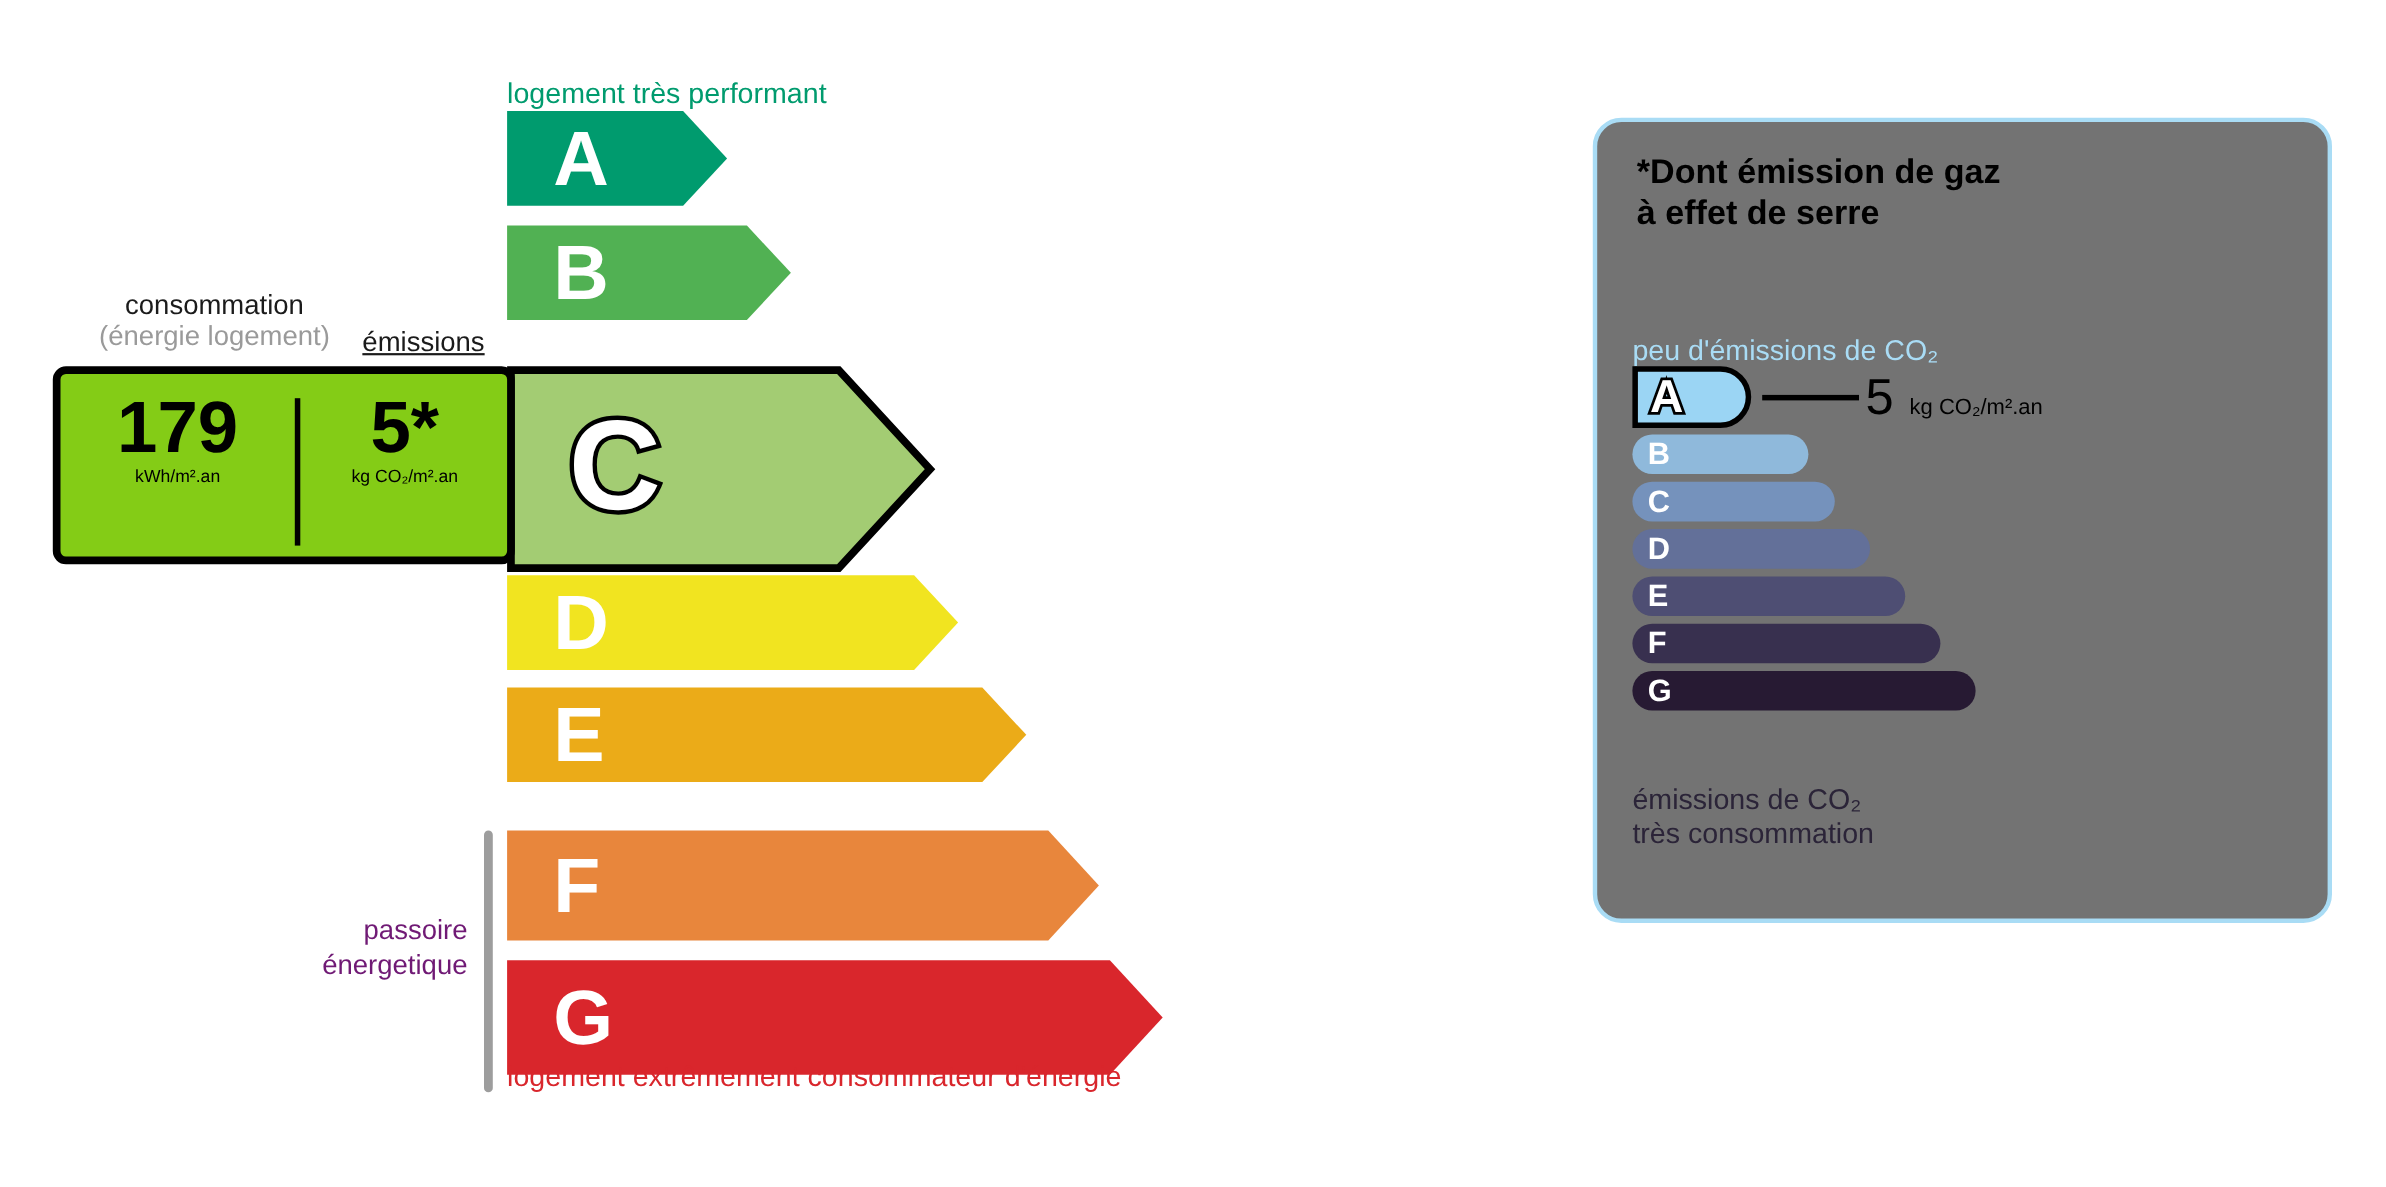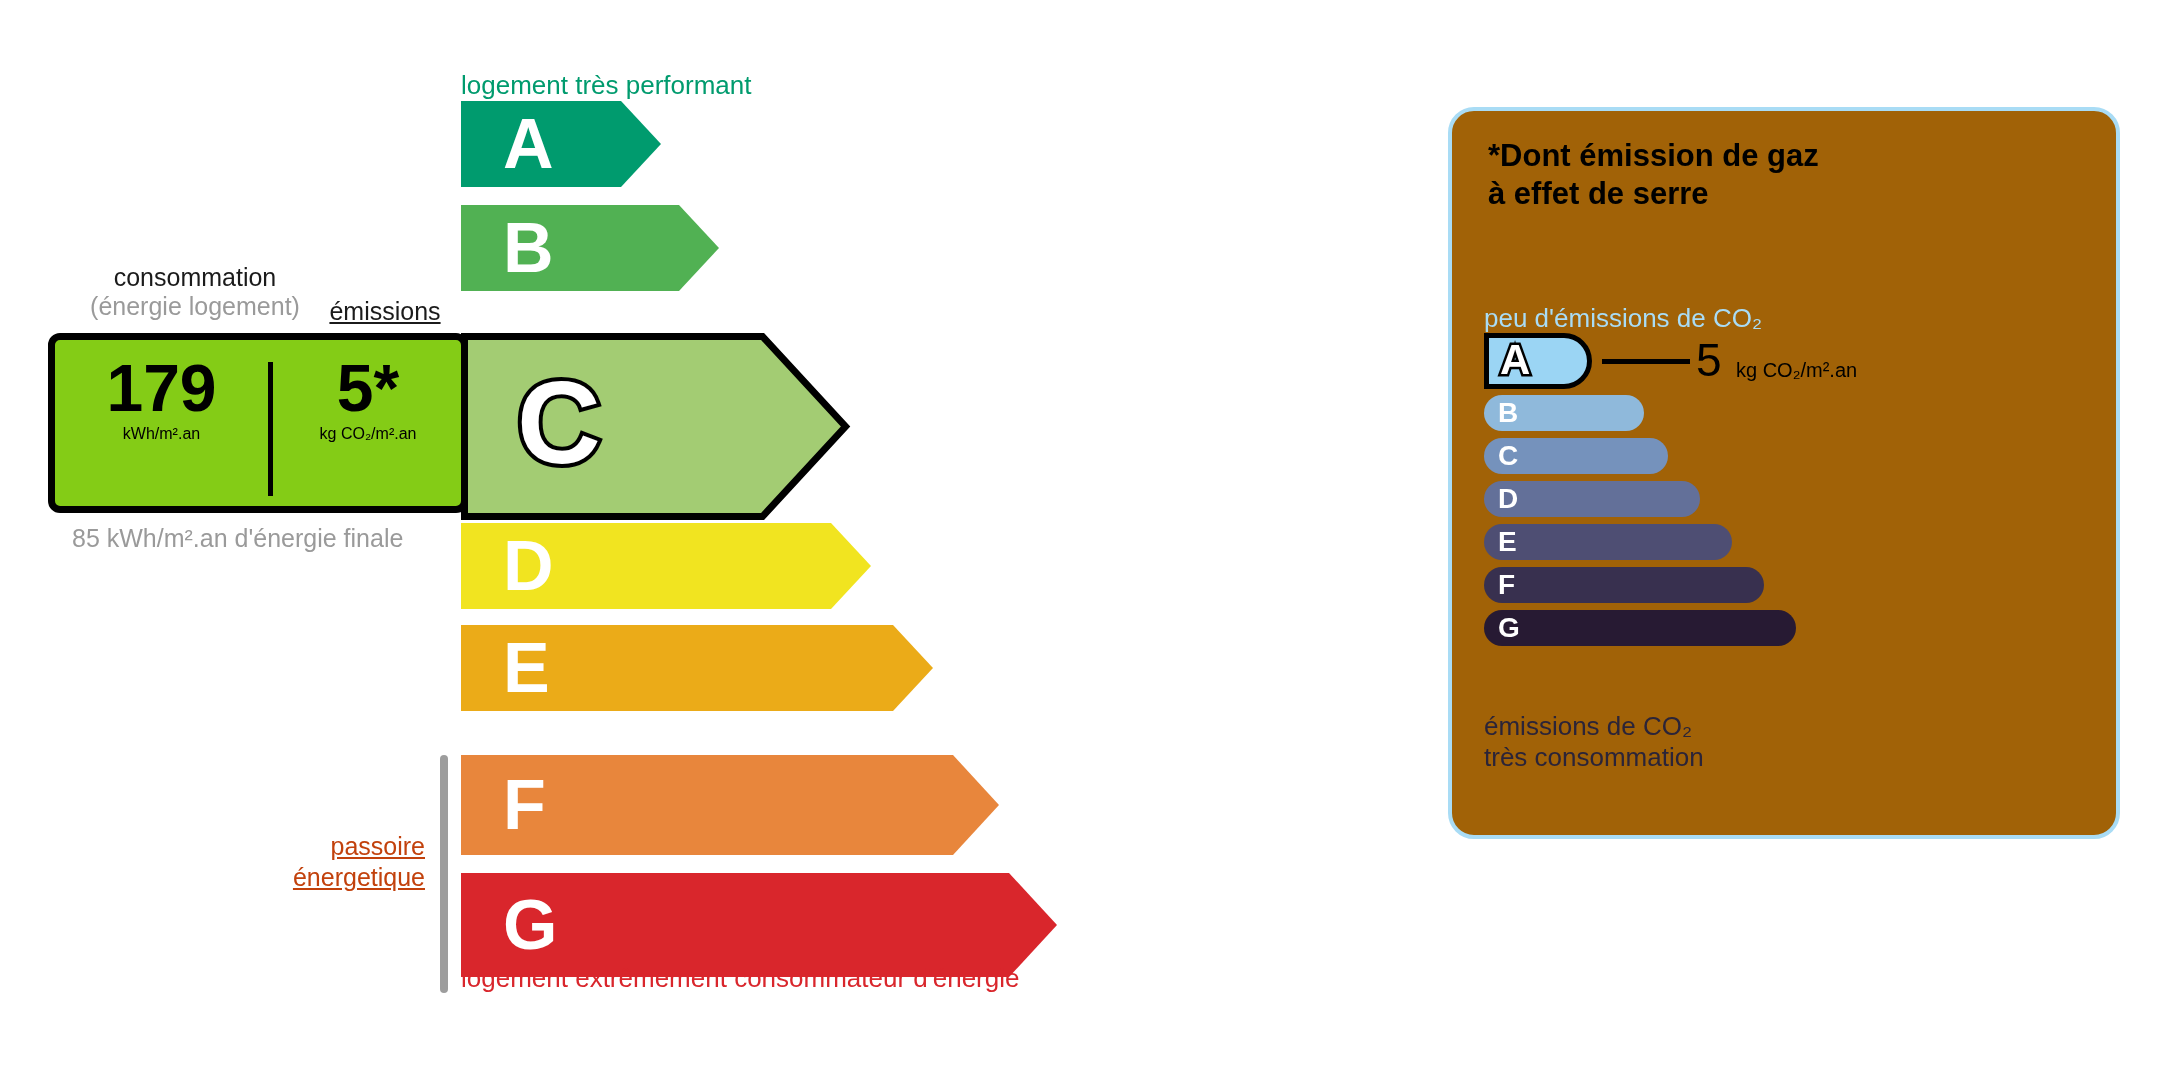--- a/index.html
+++ b/index.html
@@ -62,27 +62,27 @@
     font-size:25px;color:#9a9a9a;line-height:1.25;
   }
 
   
   .passoire-bar{
     position:absolute;left:440px;top:740px;width:8px;height:238px;
     background:#9d9d9d;border-radius:4px;
   }
   .passoire-txt{
     position:absolute;left:200px;top:816px;width:225px;
-    text-align:right;font-size:25px;color:#c2410c;line-height:1.25;text-decoration:underline;
+    text-align:right;font-size:25px;color:#701a75;line-height:1.25;
   }
 
   
   .co2panel{
     position:absolute;left:1448px;top:92px;width:672px;height:732px;
-    border:4px solid #A9DCF5;border-radius:26px;background:#a16207;
+    border:4px solid #A9DCF5;border-radius:26px;background:#737373;
     box-sizing:border-box;
   }
   .co2-title{
     position:absolute;left:36px;top:26px;
     font-size:31px;font-weight:bold;color:#000;line-height:1.22;white-space:pre-line;
   }
   .co2-top-label{
     position:absolute;left:32px;top:192px;
     font-size:26px;color:#A9DCF5;white-space:nowrap;
   }
@@ -189,22 +189,20 @@
       <div class="cell left">
         <div class="num">179</div>
         <div class="unit">kWh/m².an</div>
       </div>
       <div class="cell right">
         <div class="num">5*</div>
         <div class="unit">kg CO₂/m².an</div>
       </div>
     </div>
 
-    <div class="finale">85 kWh/m².an
-d'énergie finale</div>
 
     <div class="passoire-bar"></div>
     <div class="passoire-txt">passoire
 énergetique</div>
 
     <div class="cap-bottom">logement extrêmement consommateur d'énergie</div>
   </div>
 
   <div class="co2panel">
     <div class="co2-title">*Dont émission de gaz

